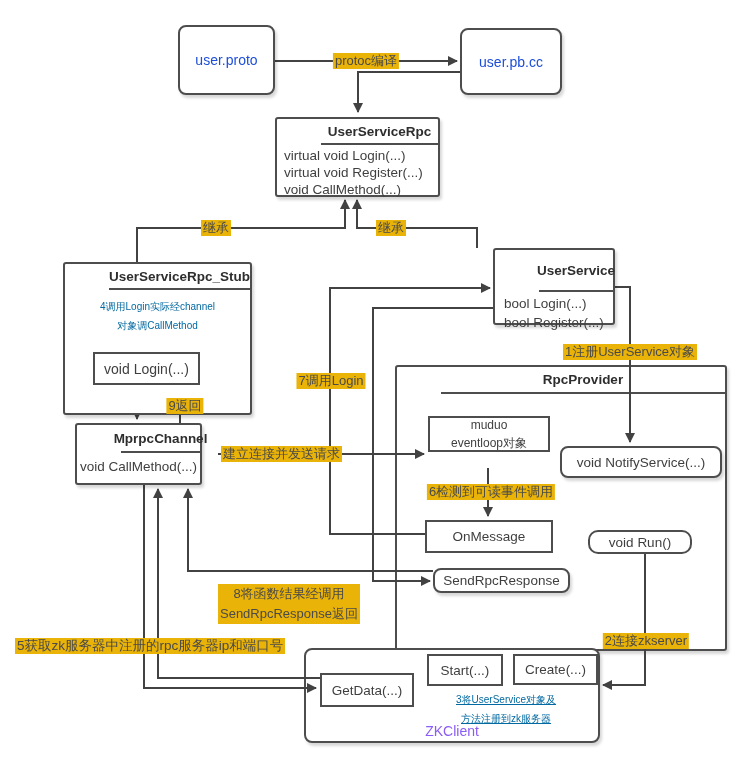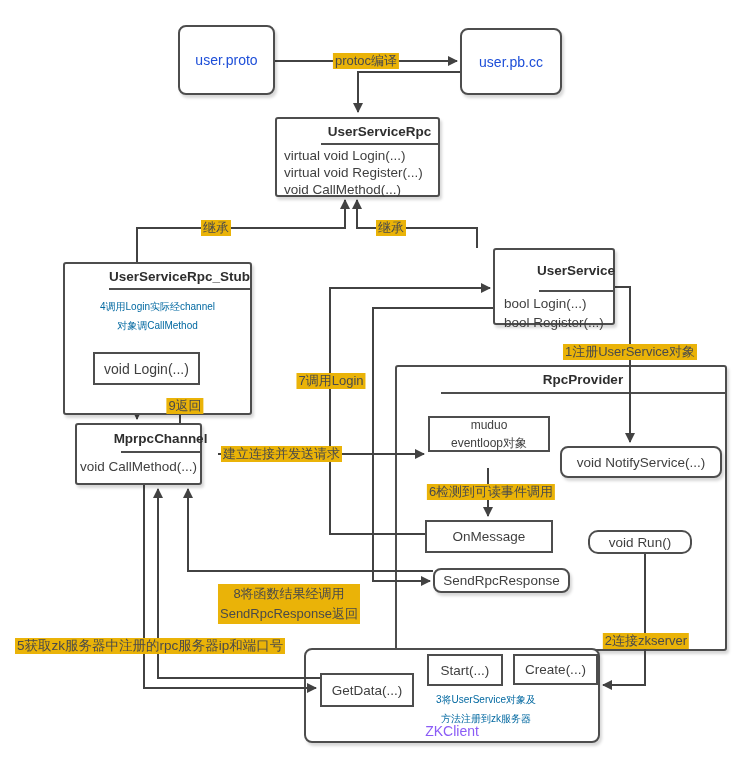--- a/index.html
+++ b/index.html
@@ -116,21 +116,21 @@
       </div>
     </div>
     <div class="box rounded shadow center" style="left:560px;top:446px;width:162px;height:32px;font-size:13.5px;color:#3f3f3f;">void NotifyService(...)</div>
     <div class="box center" style="left:425px;top:520px;width:128px;height:33px;font-size:13.5px;color:#3f3f3f;">OnMessage</div>
     <div class="box center" style="left:588px;top:530px;width:104px;height:24px;font-size:13.5px;color:#3f3f3f;border-radius:10px;">void Run()</div>
     <div class="box center" style="left:320px;top:673px;width:94px;height:34px;font-size:13.5px;color:#3f3f3f;">GetData(...)</div>
 
     <div class="box rounded shadow center" style="left:433px;top:568px;width:137px;height:25px;font-size:13.5px;color:#3f3f3f;">SendRpcResponse</div>
     <div class="box center" style="left:427px;top:654px;width:76px;height:32px;font-size:13.5px;color:#3f3f3f;">Start(...)</div>
     <div class="box center" style="left:513px;top:654px;width:85px;height:31px;font-size:13.5px;color:#3f3f3f;">Create(...)</div>
-    <div style="position:absolute;left:486px;top:709px;transform:translate(-50%,-50%);" class="note">
+    <div style="position:absolute;left:506px;top:709px;transform:translate(-50%,-50%);text-decoration:underline;" class="note">
       <div>3将UserService对象及</div>
       <div>方法注册到zk服务器</div>
     </div>
 
     <div class="elabel cc" style="left:366px;top:61px;">protoc编译</div>
     <div class="elabel cc" style="left:216px;top:228px;">继承</div>
     <div class="elabel cc" style="left:391px;top:228px;">继承</div>
     <div class="elabel cc" style="left:185px;top:406px;">9返回</div>
     <div class="elabel cl" style="left:221px;top:454px;">建立连接并发送请求</div>
     <div class="elabel cc" style="left:331px;top:381px;">7调用Login</div>

